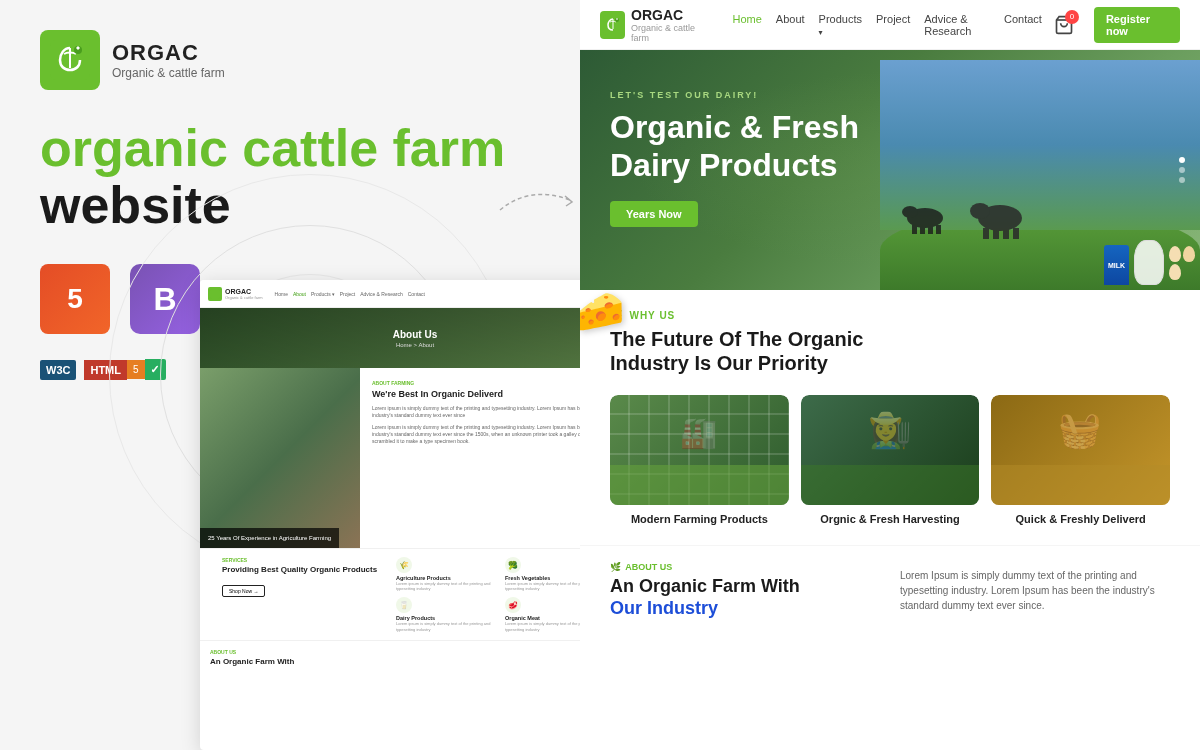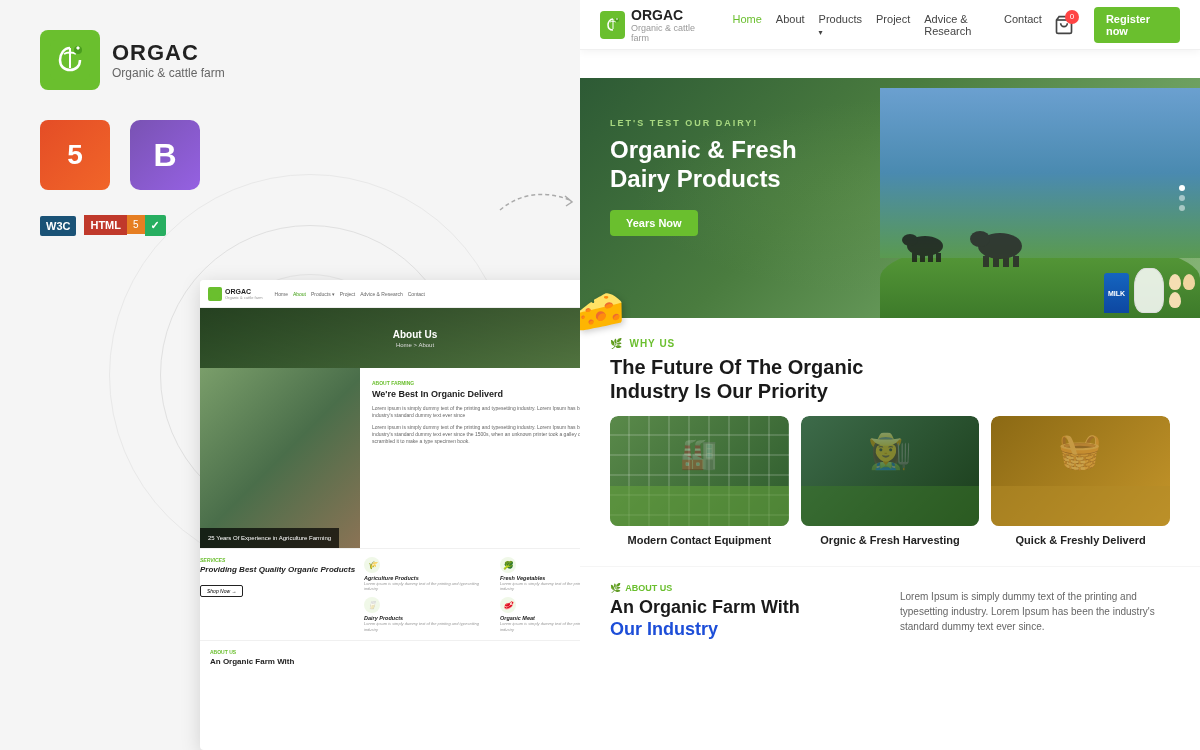--- a/index.html
+++ b/index.html
@@ -85,21 +85,21 @@
     .w3c-box {
       background: #1a5276;
       color: white;
       font-size: 11px;
       font-weight: 900;
       padding: 4px 6px;
       border-radius: 2px;
     }
     .html-valid-box {
       display: flex;
-      align-items: flex-start;
+      align-items: center;
     }
     .html-box-red {
       background: #c0392b;
       color: white;
       font-size: 11px;
       font-weight: 900;
       padding: 4px 6px;
     }
     .html-box-orange {
       background: #e67e22;
@@ -211,25 +211,24 @@
       padding: 12px;
       flex: 1;
     }
     .mockup-about-tag { color: #6abf2e; font-size: 5px; font-weight: 700; margin-bottom: 3px; }
     .mockup-about-title { font-size: 9px; font-weight: 900; color: #222; margin-bottom: 4px; line-height: 1.3; }
     .mockup-about-desc { font-size: 5px; color: #666; line-height: 1.4; }
 
     
     .mockup-services {
       background: white;
-      padding: 8px 0;
-      display: flex;
-      gap: 4px;
+      padding: 8px 22px;
+      display: flex;
+      gap: 14px;
       border-top: 1px solid #f0f0f0;
-      font-style: italic;
     }
     .mockup-services-left {
       width: 160px;
     }
     .mockup-services-tag { color: #6abf2e; font-size: 5px; font-weight: 700; margin-bottom: 2px; }
     .mockup-services-title { font-size: 8px; font-weight: 900; color: #222; line-height: 1.3; margin-bottom: 4px; }
     .mockup-services-btn {
       background: transparent;
       border: 1px solid #222;
       font-size: 5px;
@@ -308,21 +307,20 @@
       font-weight: 600;
       margin-left: 8px;
     }
 
     
     .right-hero {
       height: 240px;
       position: relative;
       background: linear-gradient(rgba(0,0,0,0.35), rgba(0,0,0,0.2)), #3d6b4a;
       overflow: hidden;
-      margin-top: 28px;
     }
     .right-hero-bg {
       position: absolute;
       top: 0; left: 0; right: 0; bottom: 0;
       background: 
         radial-gradient(ellipse at 60% 50%, rgba(100,150,80,0.4) 0%, transparent 60%),
         linear-gradient(135deg, #2d5a35 0%, #4a7c3f 40%, #6b9e5e 70%, #8ab87a 100%);
     }
     .right-hero-content {
       position: relative;
@@ -331,21 +329,21 @@
     }
     .right-hero-tag {
       font-size: 9px;
       font-weight: 700;
       color: #a8d880;
       letter-spacing: 2px;
       text-transform: uppercase;
       margin-bottom: 8px;
     }
     .right-hero-title {
-      font-size: 24px;
+      font-size: 32px;
       font-weight: 900;
       color: white;
       line-height: 1.2;
       margin-bottom: 16px;
     }
     .right-hero-btn {
       background: #6abf2e;
       color: white;
       font-size: 11px;
       padding: 7px 16px;
@@ -367,21 +365,21 @@
       display: flex;
       align-items: center;
       gap: 6px;
       margin-bottom: 6px;
     }
     .section-title {
       font-size: 20px;
       font-weight: 900;
       color: #1a1a1a;
       line-height: 1.2;
-      margin-bottom: 13px;
+      margin-bottom: 20px;
     }
 
     
     .cards-grid {
       display: grid;
       grid-template-columns: repeat(3, 1fr);
       gap: 12px;
     }
     .card-item {
       border-radius: 8px;
@@ -552,20 +550,24 @@
         <path d="M26 8 L28 6 L30 8 L28 10 Z" fill="white"></path>
       </svg>
     </div>
     <div class="logo-text">
       <h2>ORGAC</h2>
       <p>Organic &amp; cattle farm</p>
     </div>
   </div>
 
   <div class="main-heading">
+    <div class="line2">
+      <span class="green">organic cattle farm</span>
+      <span class="dark"> website</span>
+    </div>
   </div>
 
   <div class="tech-icons">
     <div class="html5-icon">
       <span>5</span>
     </div>
     <div class="bootstrap-icon">
       <span>B</span>
     </div>
   </div>
@@ -788,21 +790,21 @@
     </div>
     <div class="cards-grid">
 
       <div class="card-item">
         <div class="card-image card-img-1">
           <div class="greenhouse-lines"></div>
 
           <div style="position:absolute;bottom:0;left:0;right:0;height:40px;background:rgba(100,160,60,0.6);"></div>
           <div style="position:absolute;top:20px;left:50%;transform:translateX(-50%);color:rgba(255,255,255,0.3);font-size:30px;">🏭</div>
         </div>
-        <div class="card-label">Modern Contact Equipment</div>
+        <div class="card-label">Modern Farming Products</div>
       </div>
 
       <div class="card-item">
         <div class="card-image card-img-2">
           <div style="position:absolute;bottom:0;left:0;right:0;height:40px;background:rgba(60,120,40,0.5);"></div>
           <div style="position:absolute;top:15px;left:50%;transform:translateX(-50%);color:rgba(255,255,255,0.4);font-size:35px;">👩‍🌾</div>
         </div>
         <div class="card-label">Orgnic &amp; Fresh Harvesting</div>
       </div>
 

